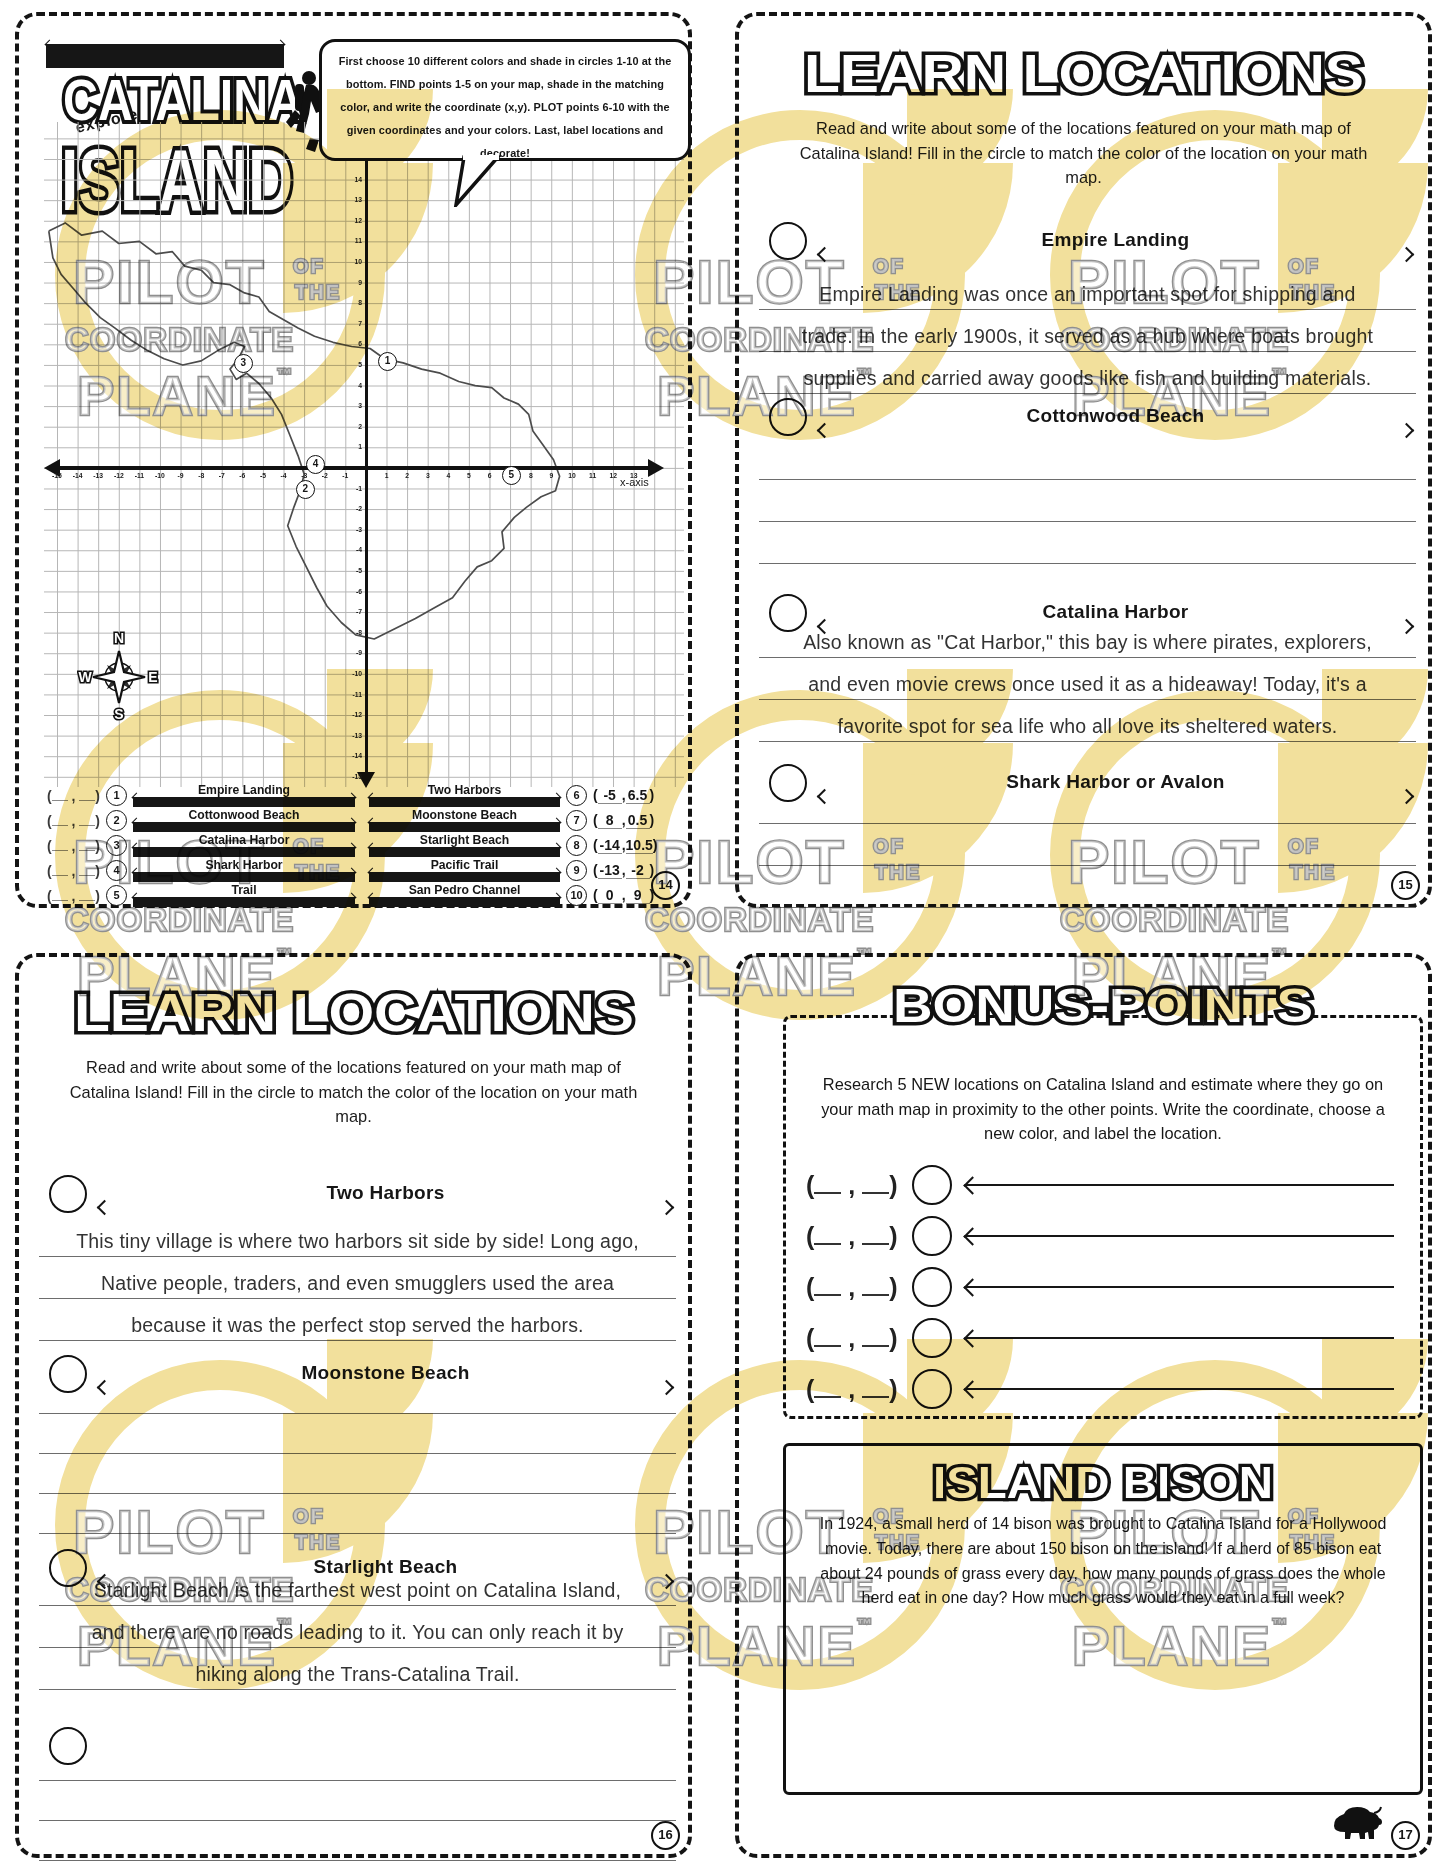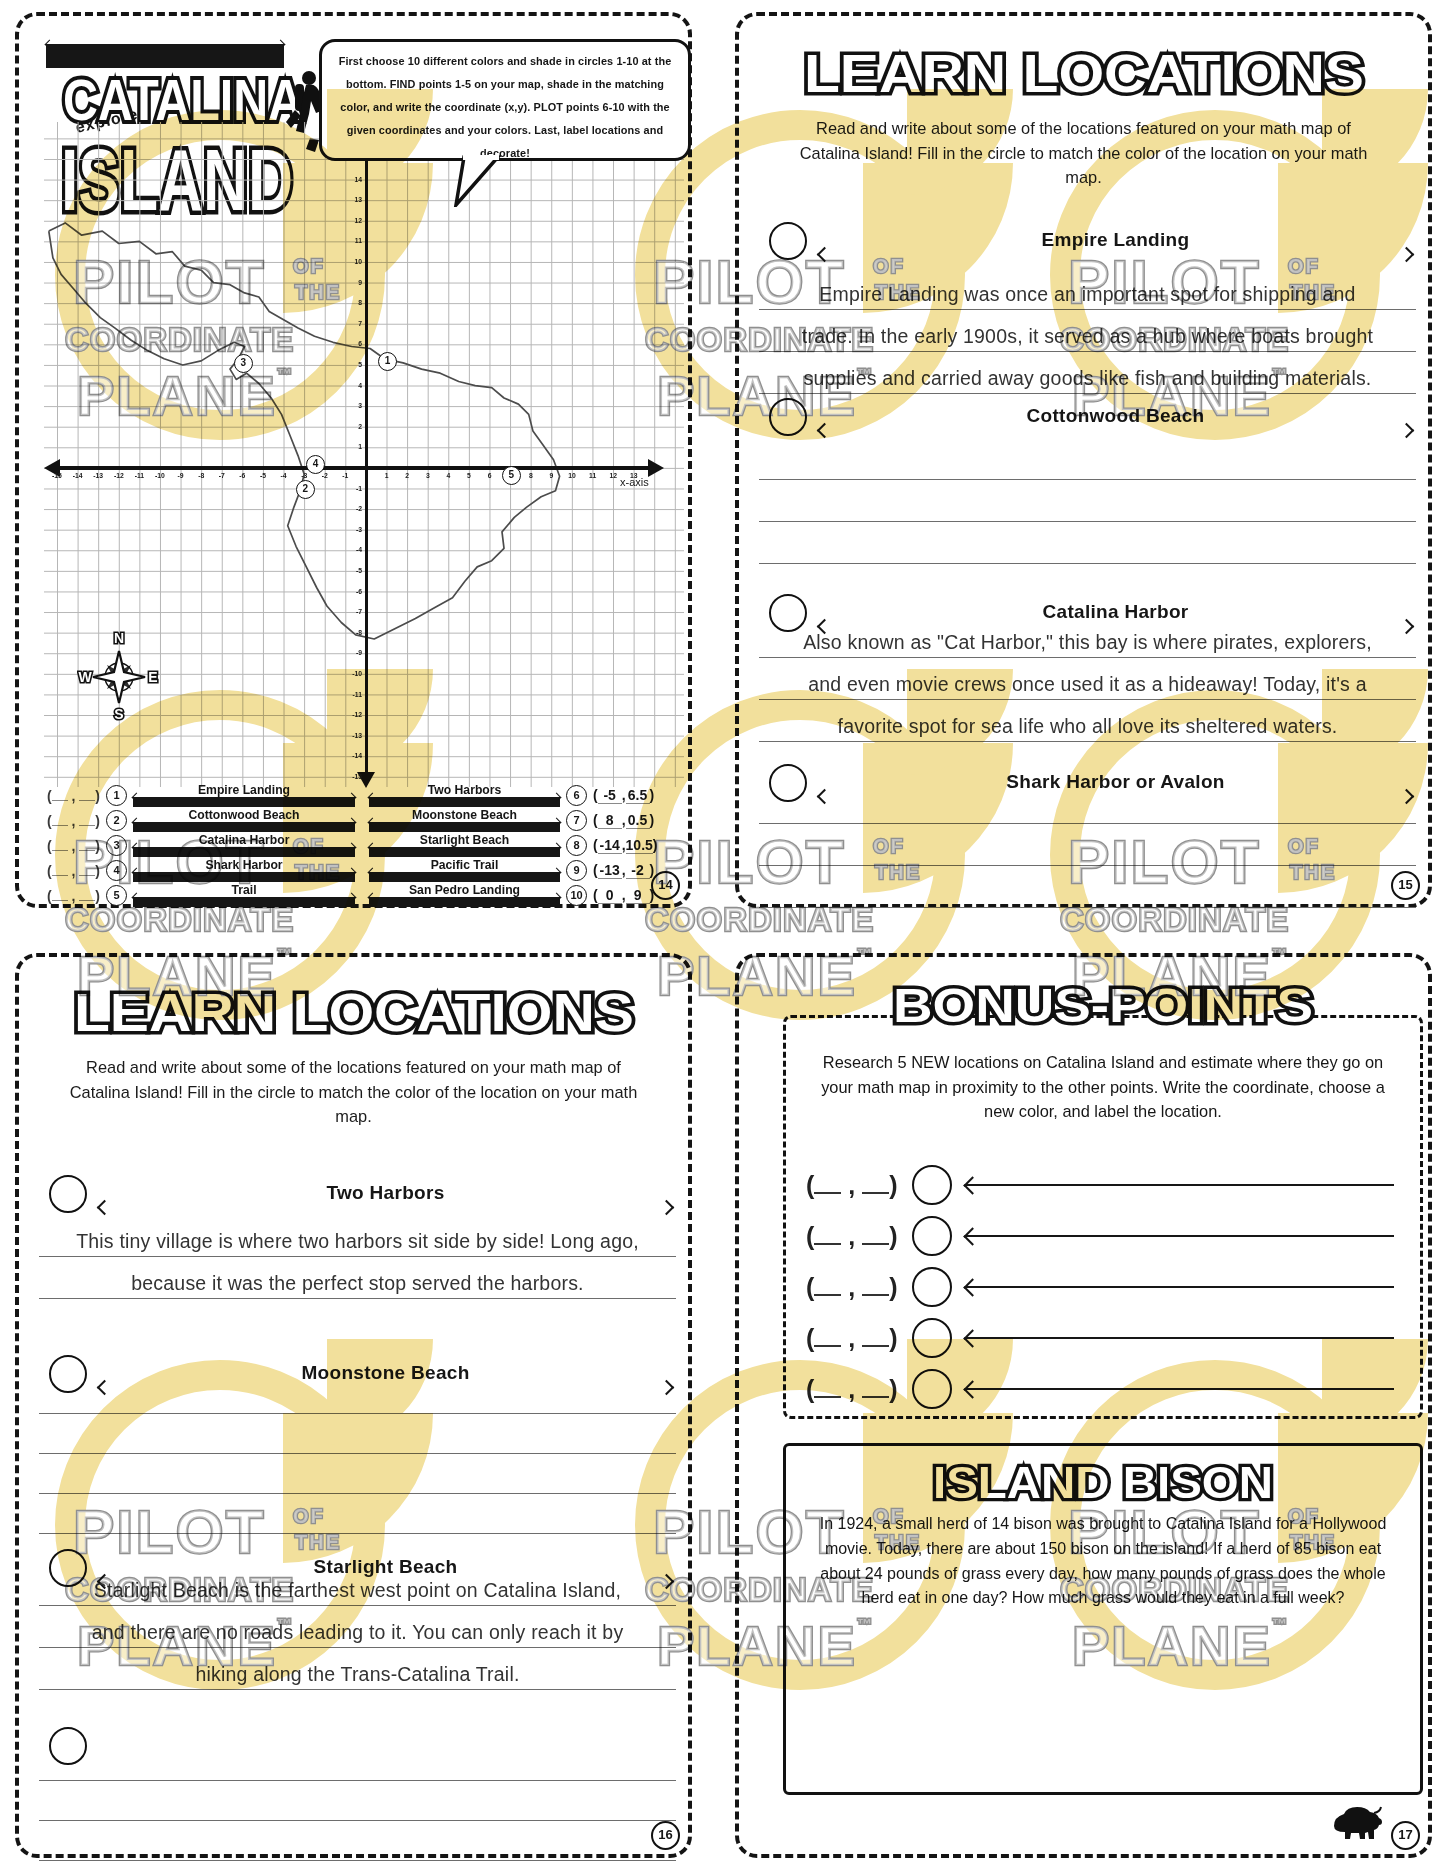--- a/index.html
+++ b/index.html
@@ -77,21 +77,21 @@
   .seccircle{width:34px;height:34px;border:2.4px solid #111;border-radius:50%;background:#fff;flex:none}
   .secarrow{flex:1;display:flex;flex-direction:column}
   .seclabel{text-align:center;font-weight:800;font-size:19px;margin-bottom:2px;letter-spacing:.3px}
   .aline.big{height:2.6px}
   .wlines{position:absolute;left:20px;right:12px}
   .wline{border-bottom:1.8px solid #6d6d6d;display:flex;align-items:flex-end;justify-content:center;
          padding-bottom:3px;font-size:19.5px;color:#333;white-space:nowrap;letter-spacing:.2px}
 
   
   .bonusbox{position:absolute;left:44px;top:58px;width:640px;height:404px;border:3px dashed #111;border-radius:8px;box-sizing:border-box}
-  .bonusbox .boxtext{margin:32px 28px 0;text-align:center;font-size:16.4px;line-height:1.5;font-weight:500}
+  .bonusbox .boxtext{margin:54px 28px 0;text-align:center;font-size:16.4px;line-height:1.5;font-weight:500}
   .bonusrows{position:absolute;left:20px;right:26px;top:146px;display:flex;flex-direction:column;gap:9px}
   .brow{display:flex;align-items:center;gap:14px;height:42px}
   .coordblank.big{font-size:25px;font-weight:600;color:#222}
   .coordblank.big .bl{width:27px;border-bottom:2.4px solid #333;height:16px}
   .bcircle{width:36px;height:36px;border:2.6px solid #111;border-radius:50%;background:#fff;flex:none}
   .aline.bb{height:2.8px}
   .aline.bb::before{width:11px;height:11px;border-width:2.8px;top:-5px}
   .bisonbox{position:absolute;left:44px;top:486px;width:640px;height:352px;border:3.5px solid #111;border-radius:6px;box-sizing:border-box}
   .bisonbox .boxtext{margin:66px 26px 0;text-align:center;font-size:16px;line-height:1.55;font-weight:500}
   .bisonicon{position:absolute;right:44px;bottom:10px}
@@ -311,21 +311,21 @@
         <div class="pthalf">
           <span class="coordblank">(<i class="bl"></i> , <i class="bl"></i>)</span>
           <span class="ncircle">5</span>
           <span class="alwrap">
             <span class="llabel">Trail</span>
             <span class="aline sm"></span>
           </span>
         </div>
         <div class="pthalf">
           <span class="alwrap">
-            <span class="llabel">San Pedro Landing</span>
+            <span class="llabel">San Pedro Channel</span>
             <span class="aline sm"></span>
           </span>
           <span class="ncircle">10</span>
           <span class="coordval">(<u class="uv">0</u>,<u class="uv">9</u>)</span>
         </div>
       </div>
     </div>
   <div class="pagenum"><span>14</span></div>
 </section>
 
@@ -395,20 +395,21 @@
   <div id="secs16">
       <div class="sechead" style="top: 218px;">
         <div class="seccircle"></div>
         <div class="secarrow">
           <div class="seclabel">Two Harbors</div>
           <div class="aline big"></div>
         </div>
       </div>
       <div class="wlines" style="top: 258px;">
         <div class="wline" style="height: 38px;">This tiny village is where two harbors sit side by side! Long ago,</div>
+        <div class="wline" style="height: 38px;">Native people, traders, and even smugglers used the area</div>
         <div class="wline" style="height: 38px;">because it was the perfect stop served the harbors.</div>
       </div>
       <div class="sechead" style="top: 398px;">
         <div class="seccircle"></div>
         <div class="secarrow">
           <div class="seclabel">Moonstone Beach</div>
           <div class="aline big"></div>
         </div>
       </div>
       <div class="wlines" style="top: 417px;">

